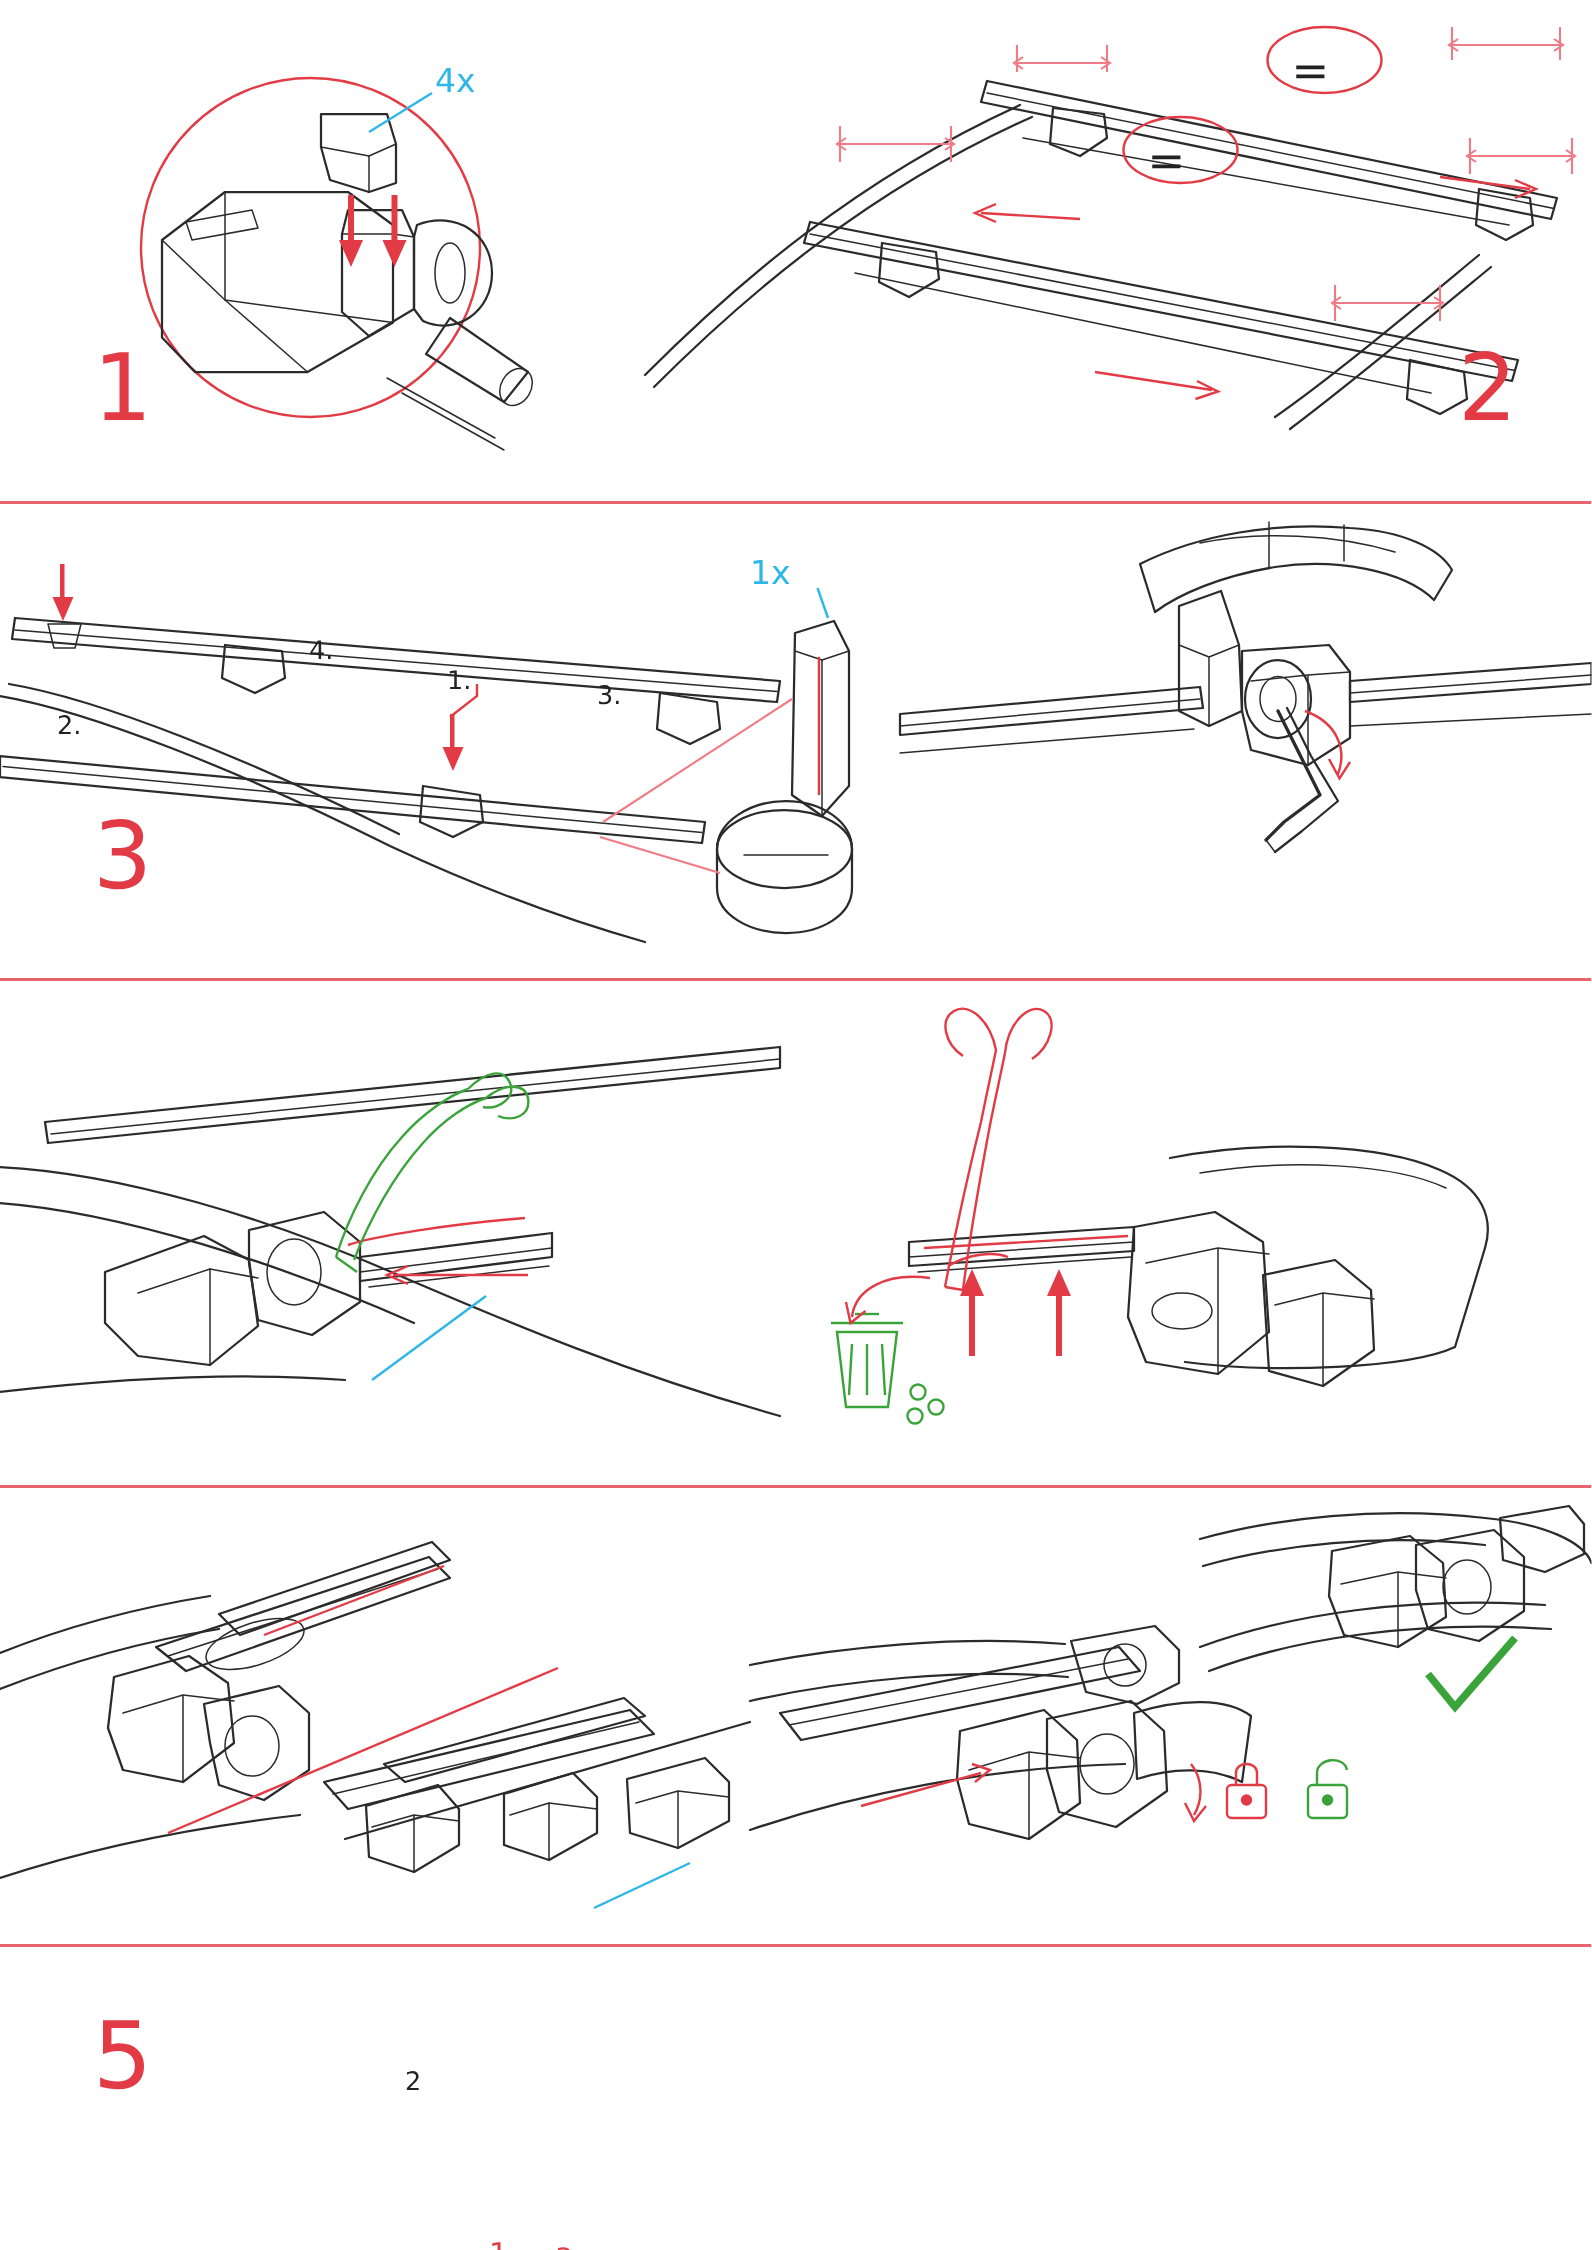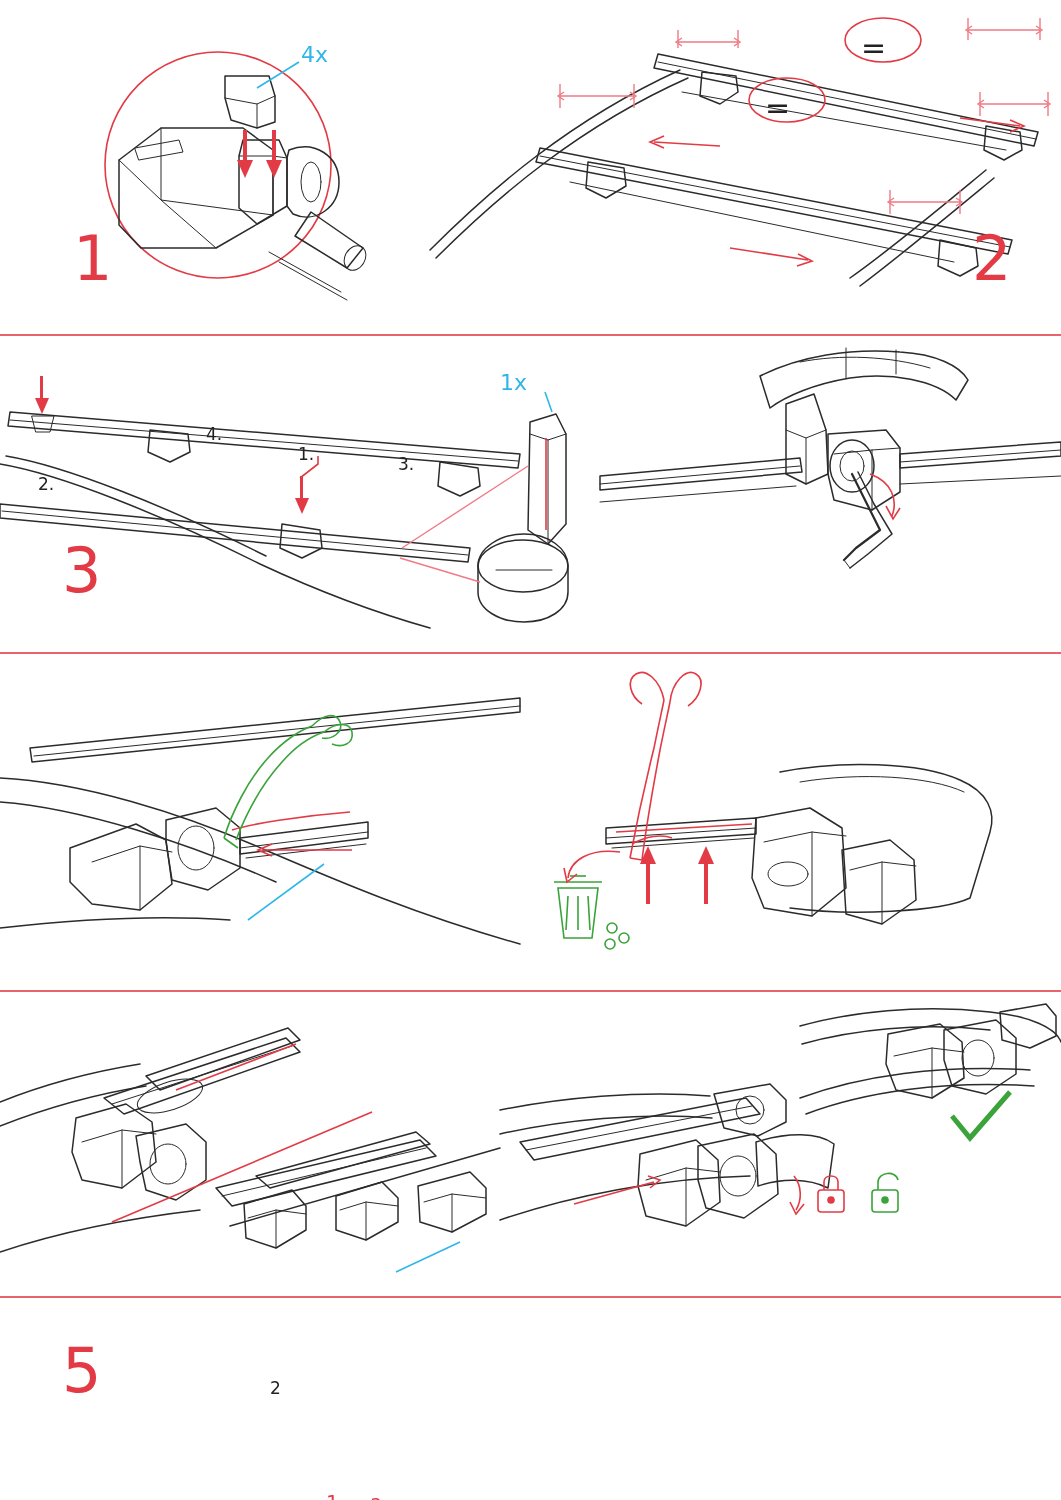--- a/index.html
+++ b/index.html
@@ -14,21 +14,21 @@
 
   
   .hr{position:absolute;left:0;width:1061px;height:2px;background:#e8636c;}
   .hr.r1{top:334px;}
   .hr.r2{top:652px;}
   .hr.r3{top:990px;}
   .hr.r4{top:1296px;}
 
   
   .panel{position:absolute;}
-  .p1{left:0;top:0;width:420px;height:334px;margin-left:11px;}
+  .p1{left:0;top:0;width:420px;height:334px;}
   .p2{left:420px;top:0;width:641px;height:334px;}
   .p3{left:0;top:334px;width:600px;height:318px;}
   .p4{left:600px;top:334px;width:461px;height:318px;}
   .p5{left:0;top:652px;width:520px;height:338px;}
   .p6{left:520px;top:652px;width:541px;height:338px;}
   .p7{left:0;top:990px;width:500px;height:306px;}
   .p8{left:500px;top:990px;width:561px;height:306px;}
 
   
   .stepnum{

